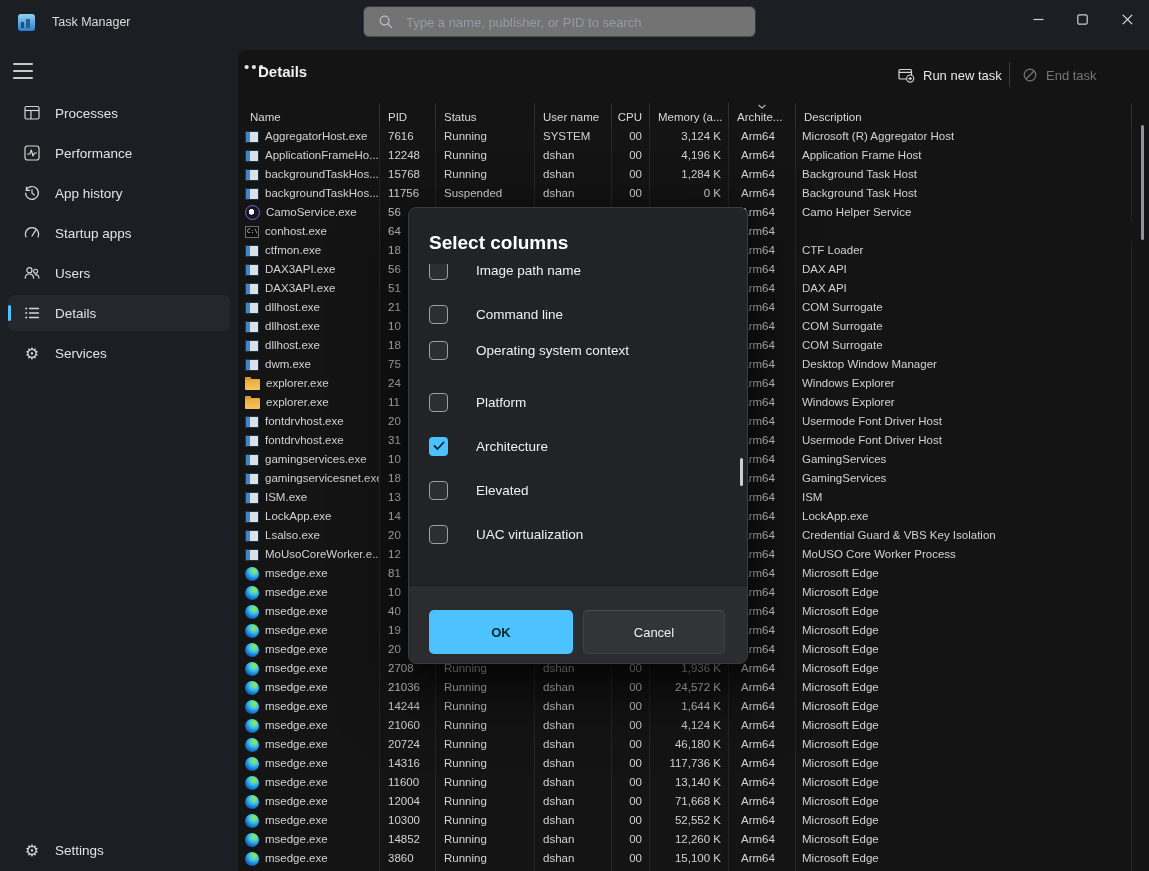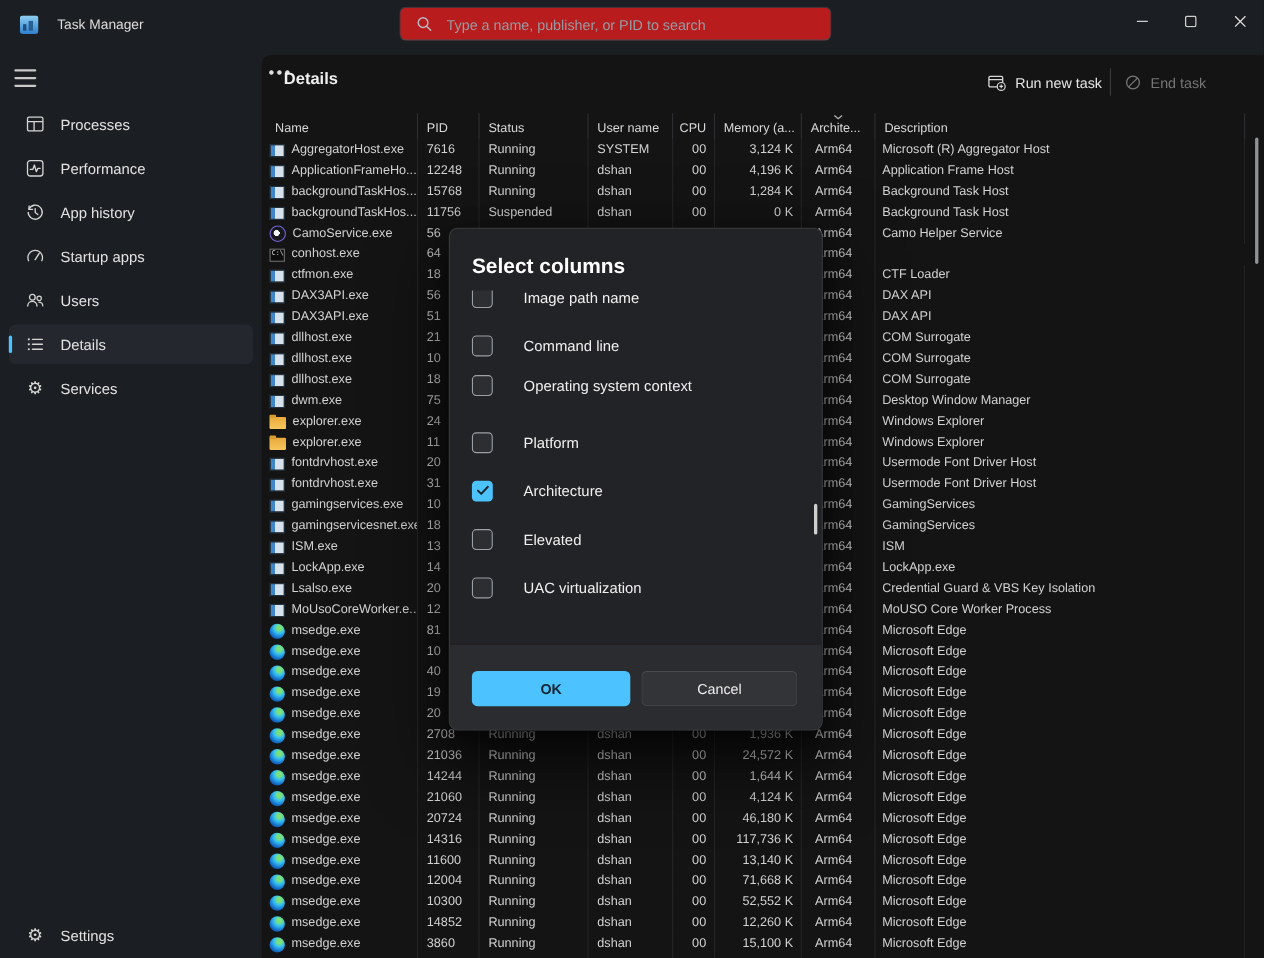--- a/index.html
+++ b/index.html
@@ -6,21 +6,21 @@
   .window{position:relative;width:1149px;height:871px;background:#1b1e23;overflow:hidden;
     font-family:"Liberation Sans","DejaVu Sans",sans-serif;color:#e4e4e4;}
   
   .titlebar{position:absolute;left:0;top:0;width:100%;height:47px;}
   .app-icon{position:absolute;left:18px;top:14px;width:17px;height:17px;border-radius:3px;
     background:
       linear-gradient(#1e4f7d,#1e4f7d) 3px 8px/3px 6px no-repeat,
       linear-gradient(#275f93,#275f93) 8px 5px/4px 9px no-repeat,
       linear-gradient(180deg,#8fd0f2,#2f7fd0);}
   .app-title{position:absolute;left:52px;top:15px;font-size:12.5px;color:#dcdcdc;}
-  .searchbox{position:absolute;left:363px;top:6px;width:393px;height:31px;background:#b91c1c;
+  .searchbox{position:absolute;left:363px;top:6px;width:393px;height:31px;background:#737373;
     border:1px solid #35393f;border-bottom-color:#4a4e55;border-radius:6px;box-sizing:border-box;}
   .searchbox svg{position:absolute;left:14px;top:7px;}
   .searchbox input{position:absolute;left:40px;top:1px;width:340px;height:27px;background:transparent;
     border:none;outline:none;color:#e0e0e0;font-size:13px;font-family:inherit;}
   .searchbox input::placeholder{color:#969ba3;}
   .winbtn{position:absolute;top:0;width:44px;height:38px;display:flex;align-items:center;justify-content:center;}
   
   .sidebar{position:absolute;left:0;top:47px;width:238px;bottom:0;}
   .hamburger{position:absolute;left:13px;top:16px;width:20px;height:16px;display:flex;flex-direction:column;justify-content:space-between;}
   .hamburger i{display:block;height:1.6px;background:#c9c9c9;border-radius:1px;}
@@ -73,21 +73,21 @@
     box-shadow:0 26px 60px 10px rgba(0,0,0,.55),0 8px 24px rgba(0,0,0,.45);}
   .dialog-title{position:absolute;left:20px;top:24px;font-size:19px;font-weight:700;color:#ffffff;}
   .cb-viewport{position:absolute;left:0;top:56px;right:0;height:321px;overflow:hidden;}
   .cb-item{position:absolute;left:20px;height:44px;display:flex;align-items:center;gap:28px;}
   .cbox{width:19px;height:19px;border-radius:4px;border:1px solid #9aa0a6;box-sizing:border-box;background:rgba(255,255,255,.05);
     display:flex;align-items:center;justify-content:center;}
   .cbox.checked{background:#4cc2ff;border:none;}
   .cb-label{font-size:13.5px;color:#f0f0f0;}
   .dlg-thumb{position:absolute;right:4px;top:250px;width:3px;height:28px;border-radius:2px;background:#cfcfcf;}
   .dialog-footer{position:absolute;left:0;right:0;top:377px;height:80px;background:#2b2c2f;border-top:1px solid #1c1c1e;}
-  .btn{position:absolute;top:24px;height:32px;border-radius:5px;font-size:13px;display:flex;align-items:center;justify-content:center;box-sizing:border-box;}
+  .btn{position:absolute;top:24px;height:44px;border-radius:5px;font-size:13px;display:flex;align-items:center;justify-content:center;box-sizing:border-box;}
   .btn-ok{left:20px;width:144px;background:#4cc2ff;color:#10242f;font-weight:600;}
   .btn-cancel{left:174px;width:142px;background:#333437;border:1px solid #414246;border-top-color:#4a4b50;color:#eeeeee;}
   svg{display:block;}
 </style>
 </head>
 <body>
 
 <div class="window">
 
   <div class="titlebar">

